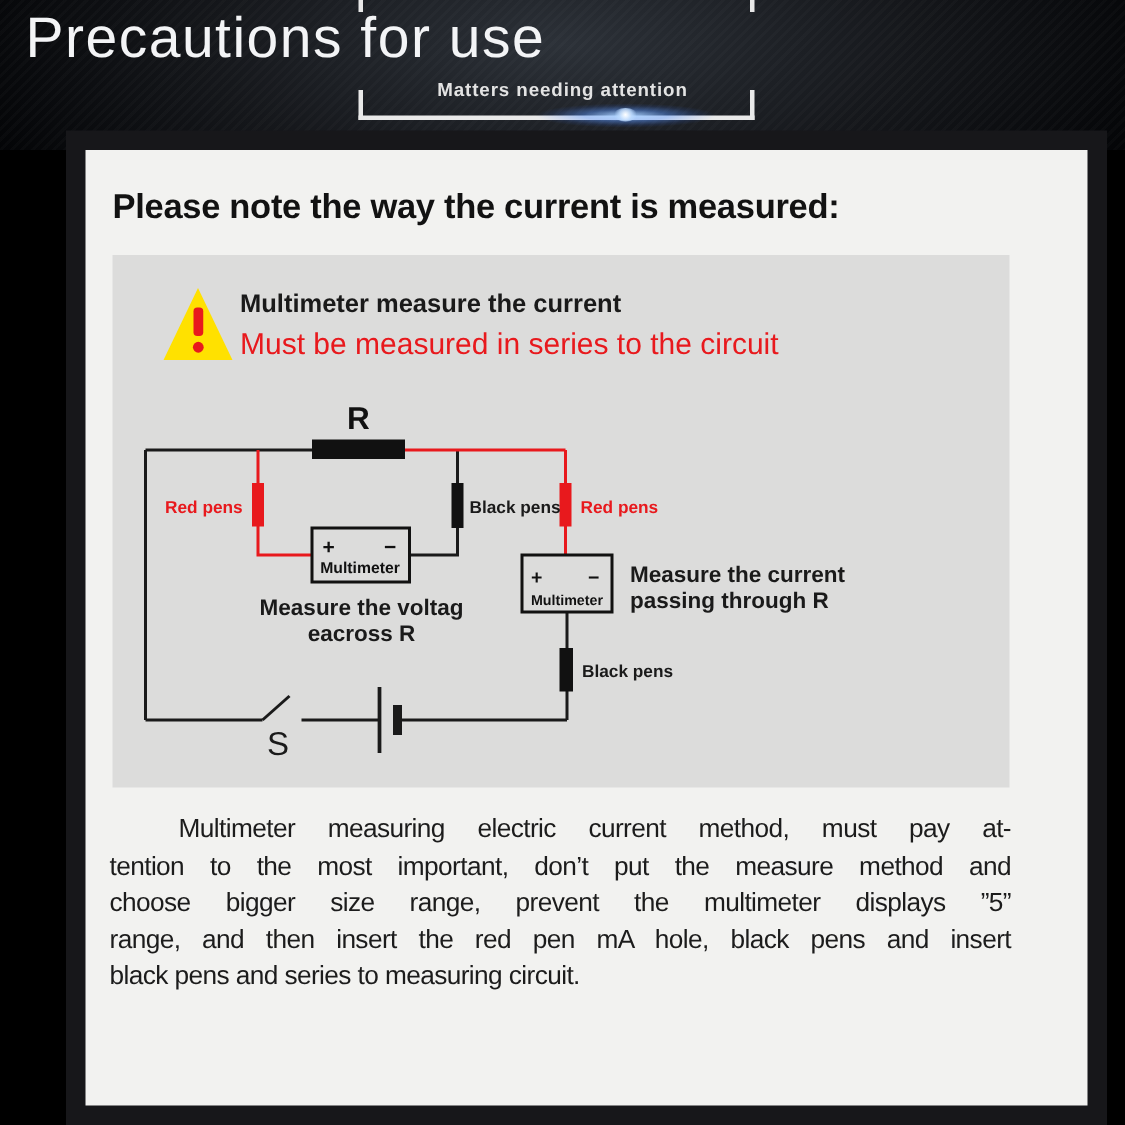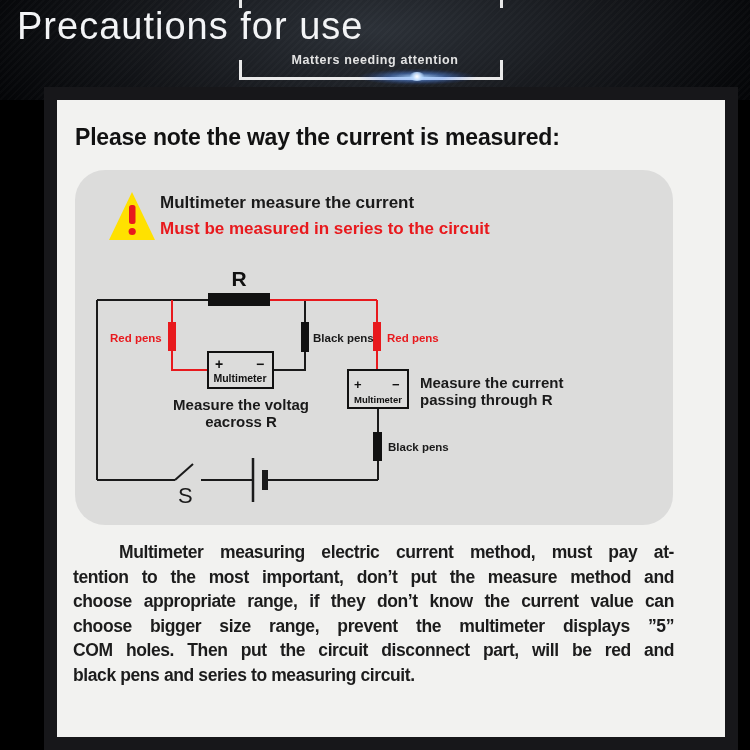--- a/index.html
+++ b/index.html
@@ -25,30 +25,30 @@
   .flare-core{position:absolute;left:409px;top:72px;width:16px;height:9px;border-radius:50%;
     background:radial-gradient(circle, #ffffff 0%, rgba(190,220,255,0.8) 45%, transparent 80%);}
 
   
   .card{position:absolute;left:57px;top:100px;width:632px;height:637px;
     background:#f2f2f0;box-shadow:0 0 0 13px #17171a;padding-left:36px;}
   .card-title{position:absolute;left:18px;top:24px;font-size:23px;font-weight:bold;
     color:#121212;letter-spacing:-0.2px;}
 
   
-  .panel{position:absolute;left:18px;top:70px;width:598px;height:355px;background:#dcdcdb;border-radius:30px;}
+  .panel{position:absolute;left:18px;top:70px;width:598px;height:355px;background:#dcdcdb;}
   .warn-icon{position:absolute;left:33px;top:20px;}
   .warn-texts{position:absolute;left:85px;top:23px;}
   .warn-line1{font-size:17px;font-weight:bold;color:#1a1a1a;}
-  .warn-line2{font-size:17px;font-weight:bold;color:#e8191d;margin-top:6px;}
+  .warn-line2{font-size:20px;font-weight:normal;color:#e8191d;margin-top:6px;}
   .circuit{position:absolute;left:0;top:0;}
   .circuit text{font-family:"Liberation Sans", sans-serif;}
 
   
-  .para{position:absolute;left:16px;top:440px;width:601px;font-size:17.5px;font-weight:bold;
+  .para{position:absolute;left:16px;top:440px;width:601px;font-size:17.5px;font-weight:normal;
     color:#1c1c1c;letter-spacing:-0.4px;}
   .para-line{height:24.5px;line-height:24.5px;text-align:justify;text-align-last:justify;}
   .para-line.first{padding-left:46px;}
   .para-line.last{text-align-last:left;}
 </style>
 </head>
 <body>
 
 <div id="screen">
 
@@ -131,19 +131,18 @@
         <text x="345" y="218" font-size="15" font-weight="bold" fill="#1a1a1a">Measure the current</text>
         <text x="345" y="235" font-size="15" font-weight="bold" fill="#1a1a1a">passing through R</text>
 
         <text x="103" y="333" font-size="22" fill="#1a1a1a">S</text>
       </svg>
     </div>
 
     <div class="para">
       <div class="para-line first">Multimeter measuring electric current method, must pay at-</div>
       <div class="para-line">tention to the most important, don’t put the measure method and</div>
-      <div class="para-line">choose appropriate range, if they don’t know the current value can</div>
       <div class="para-line">choose bigger size range, prevent the multimeter displays ”5”</div>
-      <div class="para-line">COM holes. Then put the circuit disconnect part, will be red and</div>
+      <div class="para-line">range, and then insert the red pen mA hole, black pens and insert</div>
       <div class="para-line last">black pens and series to measuring circuit.</div>
     </div>
   </div>
 </div>
 
 </body></html>

